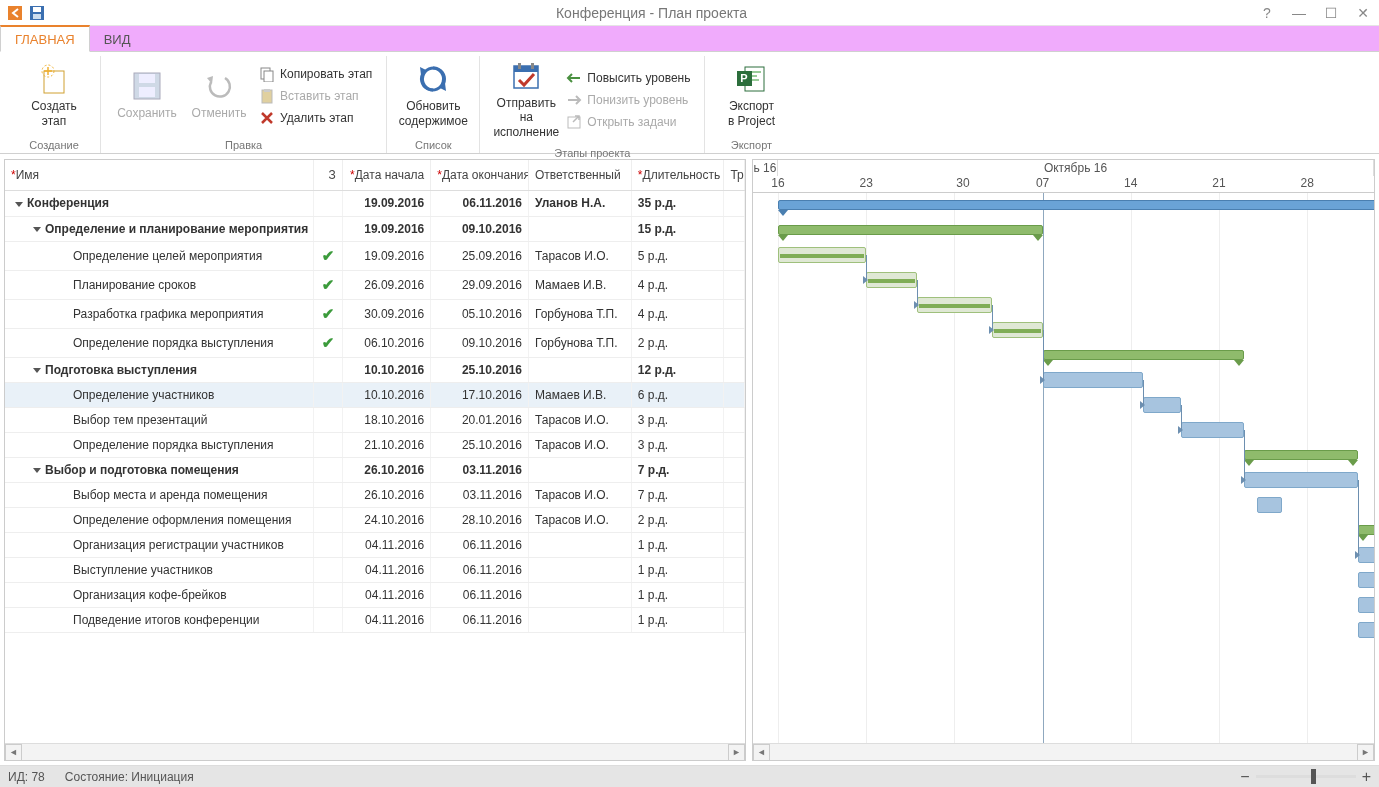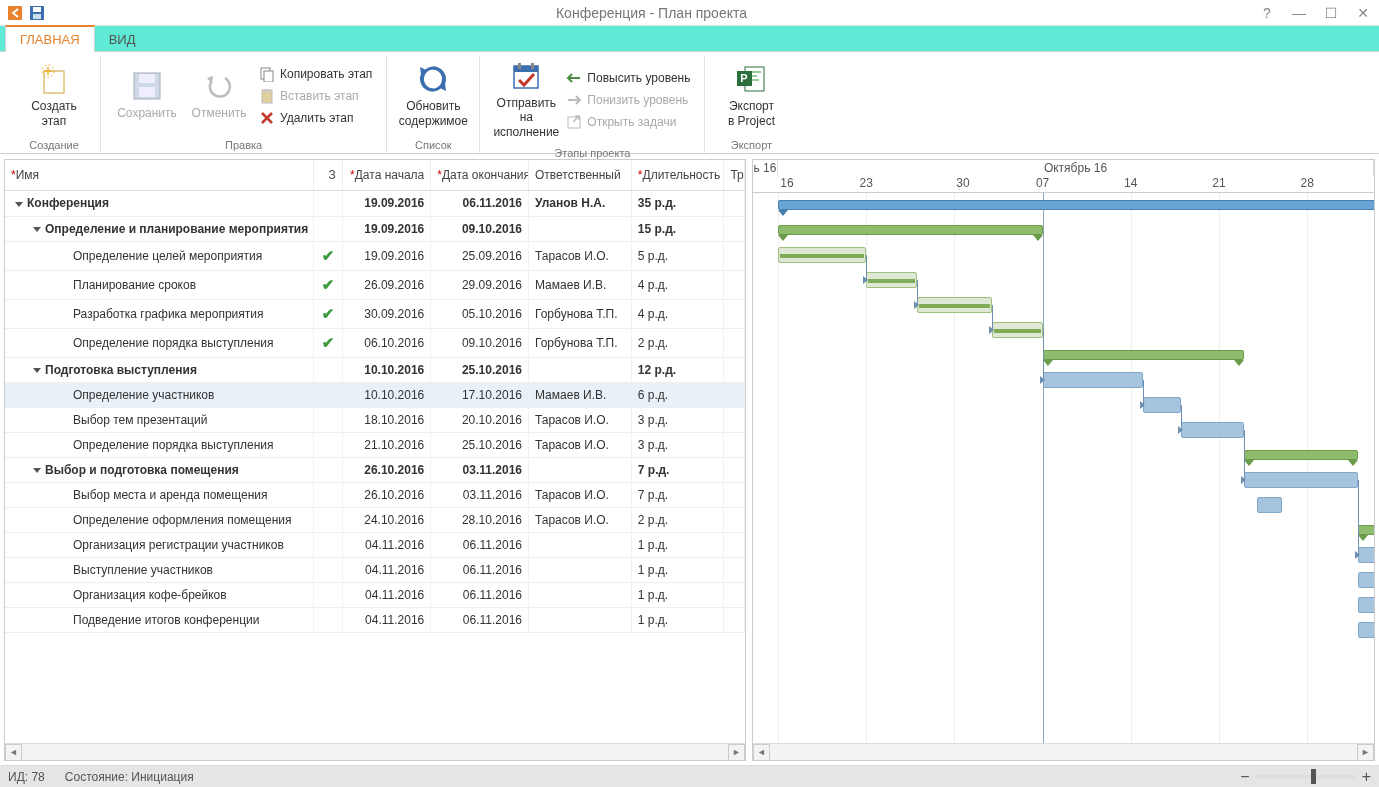--- a/index.html
+++ b/index.html
@@ -3,21 +3,21 @@
 <meta charset="utf-8">
 <style>
 html,body{margin:0;padding:0;font-family:"Segoe UI",Tahoma,sans-serif;font-size:12px;color:#333;background:#fff;height:100%;overflow:hidden}
 *{box-sizing:border-box}
 .title-bar{height:26px;background:#fff;display:flex;align-items:center;padding:0 6px;border-bottom:1px solid #e5e5e5}
 .title-bar .qat{display:flex;gap:4px;align-items:center}
 .title-bar .qat .ico{width:18px;height:18px;display:flex;align-items:center;justify-content:center}
 .title-bar .title{flex:1;text-align:center;color:#777;font-size:14px}
 .title-bar .win-btns{display:flex;gap:12px;color:#888;font-size:14px}
 .title-bar .win-btns span{cursor:pointer;width:20px;text-align:center}
-.tabs{height:26px;background:#5eead4;display:flex;align-items:flex-end;padding-left:5px;border-bottom:1px solid #d0d0d0}
+.tabs{height:26px;background:#f0abfc;display:flex;align-items:flex-end;border-bottom:1px solid #d0d0d0}
 .tabs .tab{padding:5px 14px 4px;color:#555;cursor:pointer;font-size:13px}
 .tabs .tab.active{color:#e9822d;border:1px solid #d0d0d0;border-bottom:1px solid #fff;border-top:2px solid #e9822d;margin-bottom:-1px;background:#fff}
 .ribbon{height:102px;background:#fff;border-bottom:1px solid #d0d0d0;display:flex;padding:4px 8px 0}
 .rgroup{display:flex;flex-direction:column;align-items:center;padding:0 10px;border-right:1px solid #e3e3e3}
 .rgroup:last-child{border-right:none}
 .rgroup .body{flex:1;display:flex;align-items:center;gap:0;padding-bottom:2px}
 .rgroup .label{color:#777;font-size:11px;padding:2px 0}
 .bigbtn{display:flex;flex-direction:column;align-items:center;justify-content:flex-start;width:72px;padding:4px 2px;cursor:pointer;text-align:center;line-height:1.2}
 .bigbtn .icn{width:32px;height:32px;margin-bottom:4px;display:flex;align-items:center;justify-content:center}
 .bigbtn.disabled{color:#aaa}
@@ -366,21 +366,21 @@
               <td class="col-s">10.10.2016</td>
               <td class="col-e">17.10.2016</td>
               <td>Мамаев И.В.</td>
               <td class="col-d">6 р.д.</td>
               <td></td>
             </tr>
             <tr>
               <td style="padding-left:68px"><span>Выбор тем презентаций</span></td>
               <td class="col-chk"></td>
               <td class="col-s">18.10.2016</td>
-              <td class="col-e">20.10.2016</td>
+              <td class="col-e">20.01.2016</td>
               <td>Тарасов И.О.</td>
               <td class="col-d">3 р.д.</td>
               <td></td>
             </tr>
             <tr>
               <td style="padding-left:68px"><span>Определение порядка выступления</span></td>
               <td class="col-chk"></td>
               <td class="col-s">21.10.2016</td>
               <td class="col-e">25.10.2016</td>
               <td>Тарасов И.О.</td>
@@ -460,21 +460,21 @@
     </div>
   </div>
 
   <div class="gantt-pane">
     <div class="gantt-head">
       <div class="gh-row" id="gh-months">
           <div class="gh-cell" style="width:25px">ь 16</div>
           <div class="gh-cell" style="flex:1">Октябрь 16</div>
         </div>
       <div class="gh-row" id="gh-weeks">
-          <div class="gh-cell" style="position: absolute; left: 14px; width: 40px; border: none;">16</div>
+          <div class="gh-cell" style="position: absolute; left: 5px; width: 40px; border: none;">16</div>
           <div class="gh-cell" style="position: absolute; left: 93.2px; width: 40px; border: none;">23</div>
           <div class="gh-cell" style="position: absolute; left: 190px; width: 40px; border: none;">30</div>
           <div class="gh-cell" style="position: absolute; left: 269.6px; width: 40px; border: none;">07</div>
           <div class="gh-cell" style="position: absolute; left: 357.8px; width: 40px; border: none;">14</div>
           <div class="gh-cell" style="position: absolute; left: 446px; width: 40px; border: none;">21</div>
           <div class="gh-cell" style="position: absolute; left: 534.2px; width: 40px; border: none;">28</div>
         </div>
     </div>
     <div class="gantt-body" id="gantt-body">
         <div class="grid-line" style="left: 25px;"></div>

